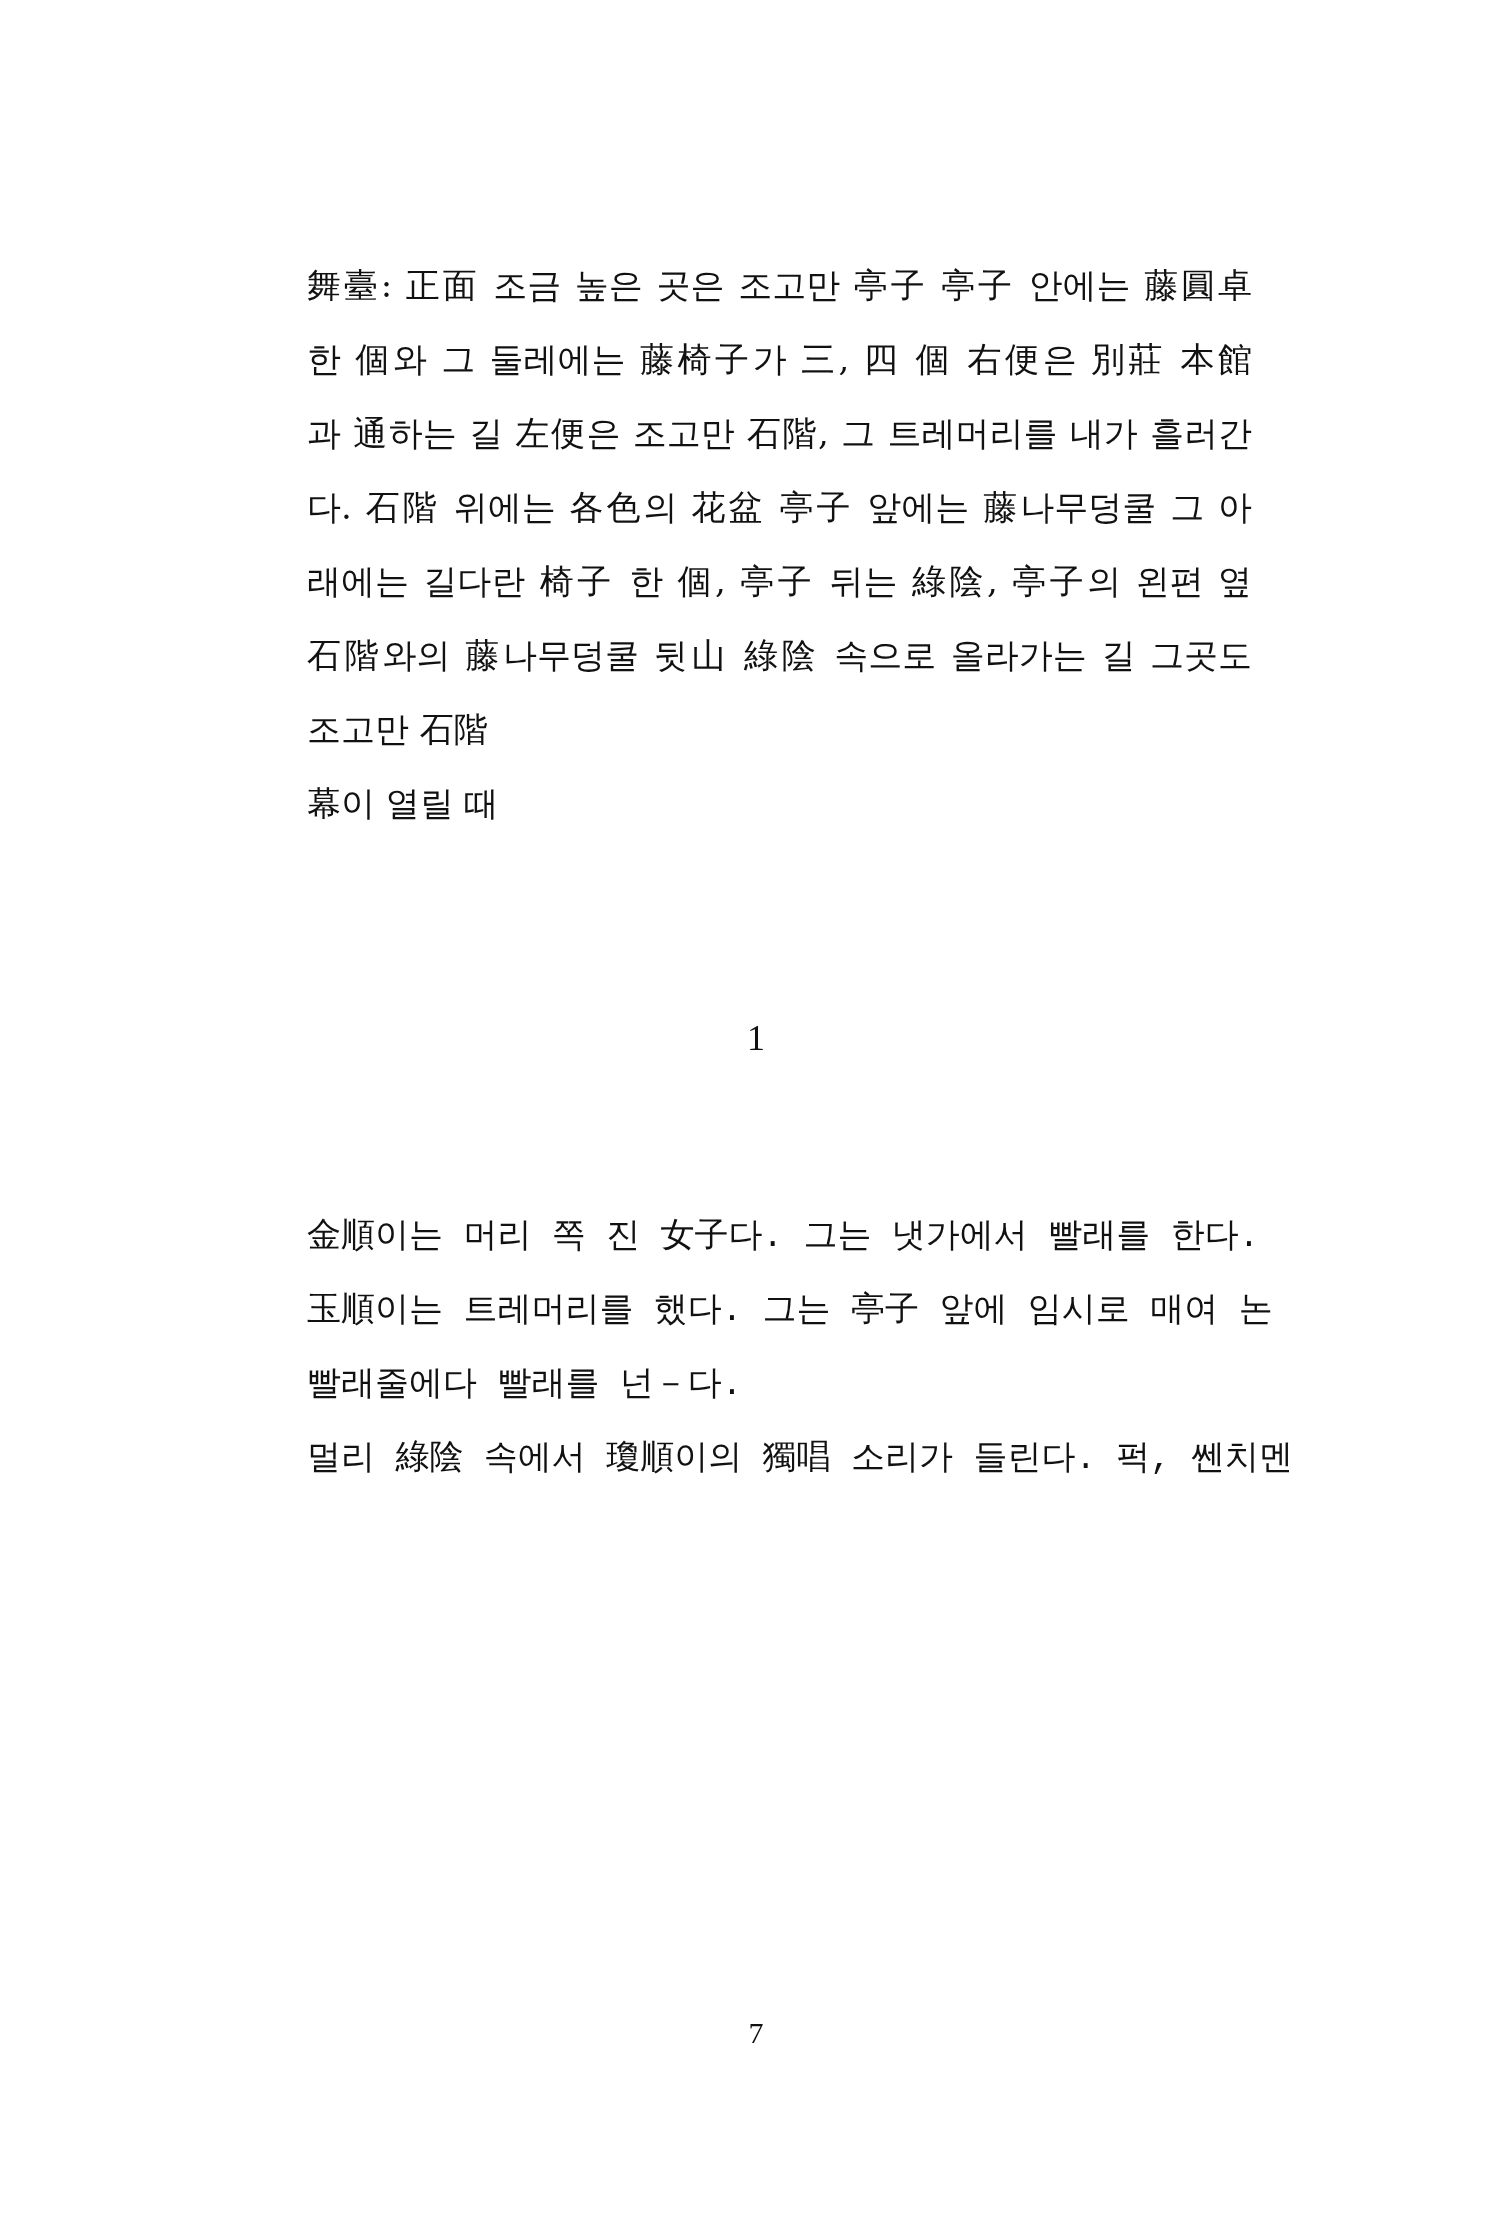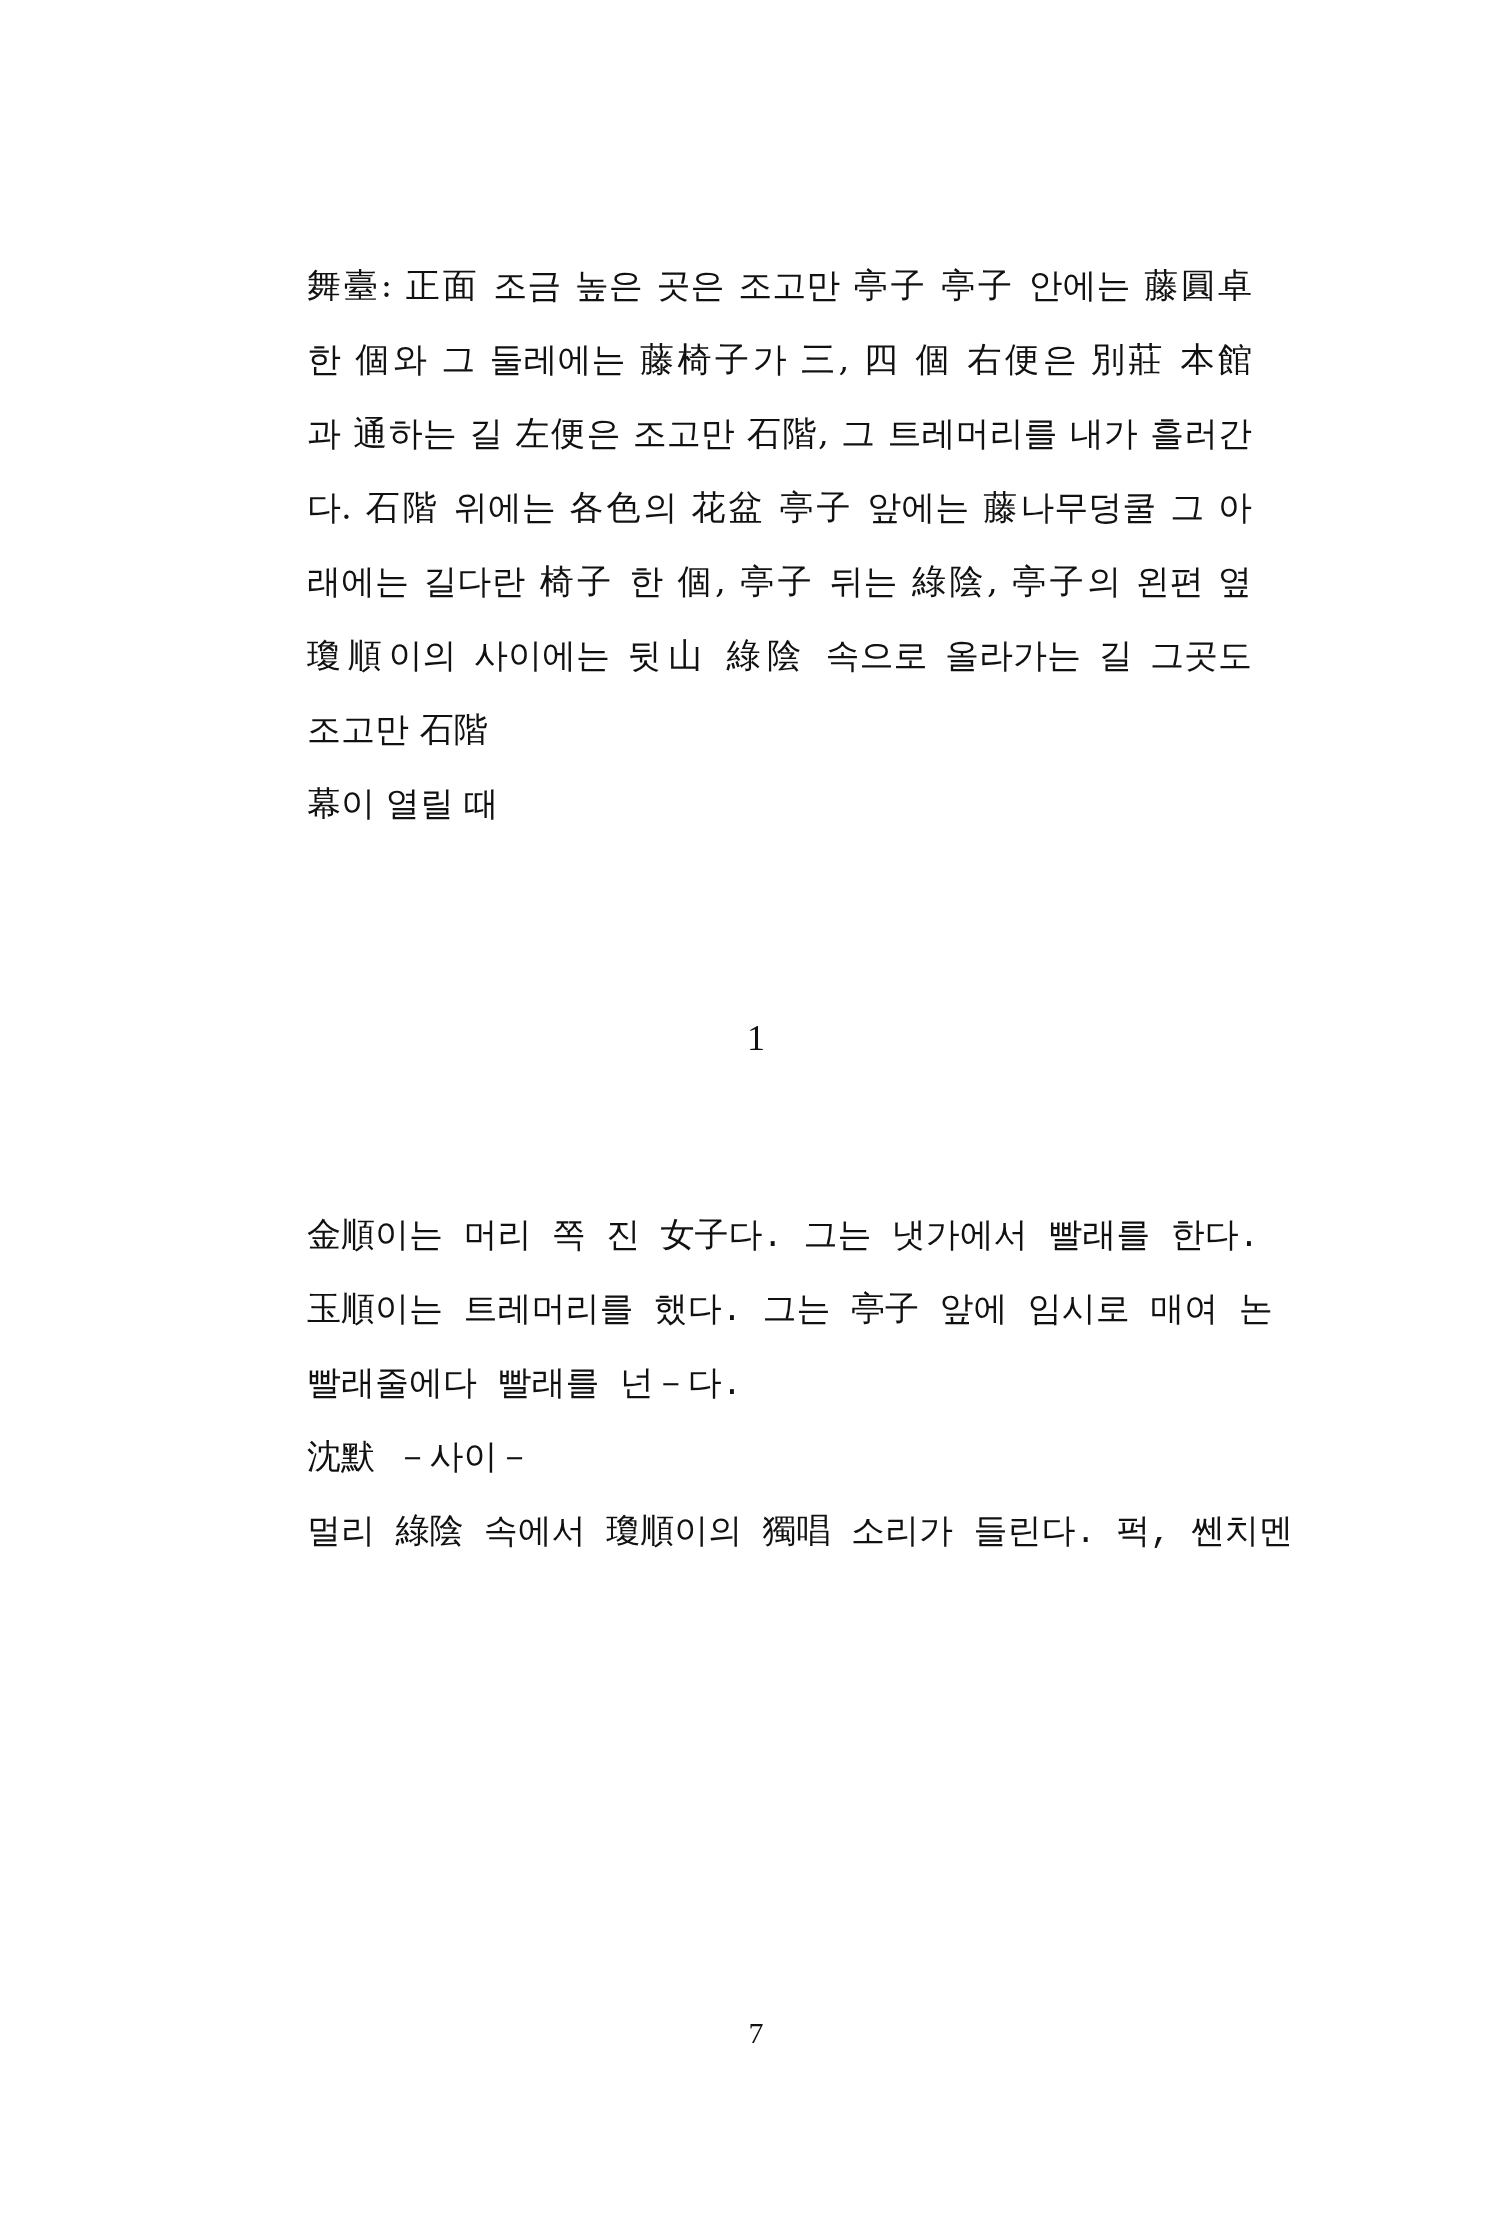--- a/index.html
+++ b/index.html
@@ -60,30 +60,29 @@
 <body>
 
 <div class="page">
 
   <div class="block" id="block-1">
     <span class="line justify">舞臺: 正面 조금 높은 곳은 조고만 亭子 亭子 안에는 藤圓卓</span>
     <span class="line justify">한 個와 그 둘레에는 藤椅子가 三, 四 個 右便은 別莊 本館</span>
     <span class="line justify">과 通하는 길 左便은 조고만 石階, 그 트레머리를 내가 흘러간</span>
     <span class="line justify">다. 石階 위에는 各色의 花盆 亭子 앞에는 藤나무덩쿨 그 아</span>
     <span class="line justify">래에는 길다란 椅子 한 個, 亭子 뒤는 綠陰, 亭子의 왼편 옆</span>
-    <span class="line justify">瓊順이의 사이에는 뒷山 綠陰 속으로 올라가는 길 그곳도</span>
+    <span class="line justify">石階와의 藤나무덩쿨 뒷山 綠陰 속으로 올라가는 길 그곳도</span>
     <span class="line">조고만 石階</span>
     <span class="line">幕이 열릴 때</span>
   </div>
 
   <div class="section-number">1</div>
 
   <div class="block" id="block-2">
     <span class="line justify">金順이는 머리 쪽 진 女子다. 그는 냇가에서 빨래를 한다.</span>
     <span class="line justify">玉順이는 트레머리를 했다. 그는 亭子 앞에 임시로 매여 논</span>
     <span class="line">빨래줄에다 빨래를 넌－다.</span>
-    <span class="line">沈默 －사이－</span>
     <span class="line justify">멀리 綠陰 속에서 瓊順이의 獨唱 소리가 들린다. 퍽, 쎈치멘</span>
   </div>
 
   <div class="page-number">7</div>
 
 </div>
 
 </body></html>

